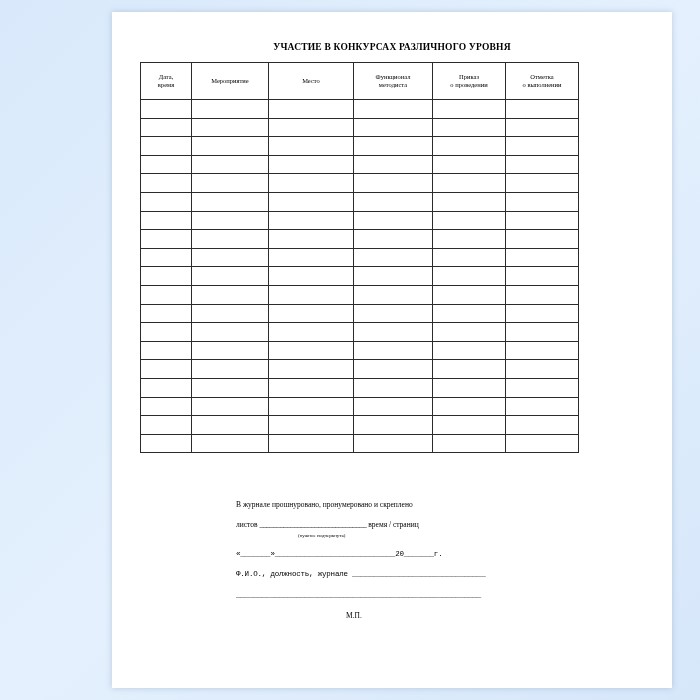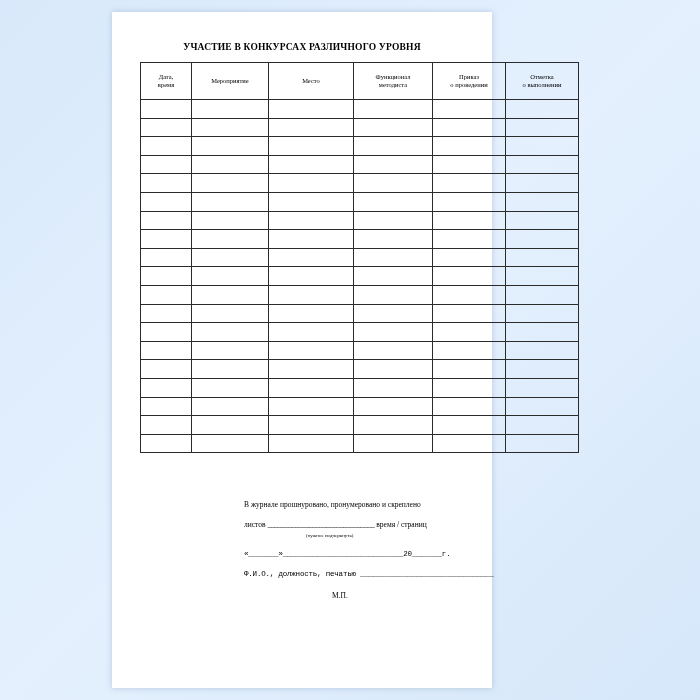--- a/index.html
+++ b/index.html
@@ -16,21 +16,21 @@
   .canvas {
     position: relative;
     width: 700px;
     height: 700px;
     background: linear-gradient(135deg, #d9e9fb 0%, #e4f0fd 50%, #d6e7fa 100%);
   }
   .page {
     position: absolute;
     left: 112px;
     top: 12px;
-    width: 380px;
+    width: 560px;
     height: 676px;
     background: #ffffff;
     box-shadow: 0 0 6px rgba(60, 90, 130, 0.25);
   }
   .page-inner {
     position: relative;
     width: 100%;
     height: 100%;
     padding: 0;
     box-sizing: border-box;
@@ -78,21 +78,21 @@
   }
   .col1 { width: 48px; }
   .col2 { width: 74px; }
   .col3 { width: 82px; }
   .col4 { width: 76px; }
   .col5 { width: 70px; }
   .col6 { width: 70px; }
 
   .footer-block {
     position: absolute;
-    left: 132px;
+    left: 124px;
     top: 487px;
     width: 300px;
     font-size: 7.5px;
     color: #000;
     line-height: 1.5;
   }
   .footer-line {
     margin-bottom: 9px;
     white-space: nowrap;
   }
@@ -105,21 +105,21 @@
   }
   .footer-rule {
     margin-bottom: 9px;
     letter-spacing: -0.2px;
     white-space: nowrap;
     overflow: hidden;
     font-family: Liberation Mono, monospace;
   }
   .mp {
     margin-top: 6px;
-    margin-left: 88px;
+    margin-left: 110px;
     font-size: 7.5px;
   }
   .u { letter-spacing: -0.3px; text-align: center; }
 </style>
 </head>
 <body>
 
 <div class="canvas">
   <div class="page">
     <div class="page-inner">
@@ -316,21 +316,22 @@
 
         <div class="footer-line tight">
           <span>листов</span>
           <span class="u">_______________________________</span>
           <span>время / страниц</span>
         </div>
         <div class="hint">(нужное подчеркнуть)</div>
 
         <div class="footer-rule">«_______»____________________________20_______г.</div>
 
-        <div class="footer-rule">Ф.И.О., должность, печатью _______________________________</div>
-
+        <div class="footer-rule">Ф.И.О., должность, журнале _______________________________</div>
+
+        <div class="footer-rule">_________________________________________________________</div>
 
         <div class="mp">М.П.</div>
       </div>
 
     </div>
   </div>
 </div>
 
 </body></html>

